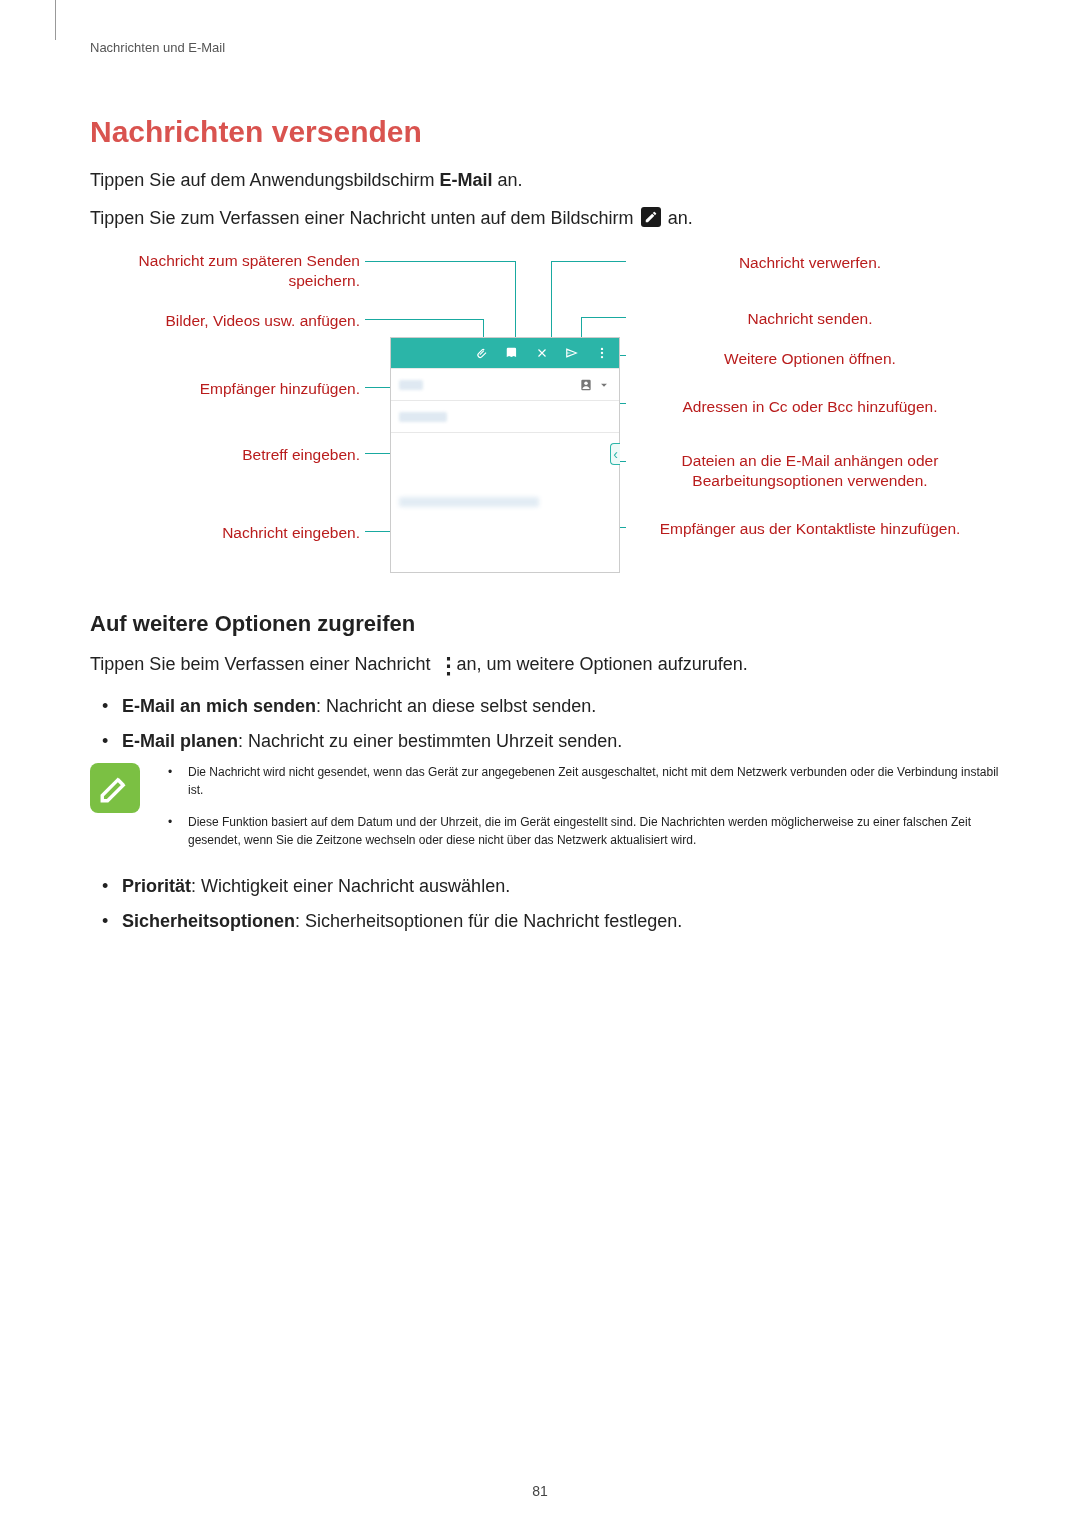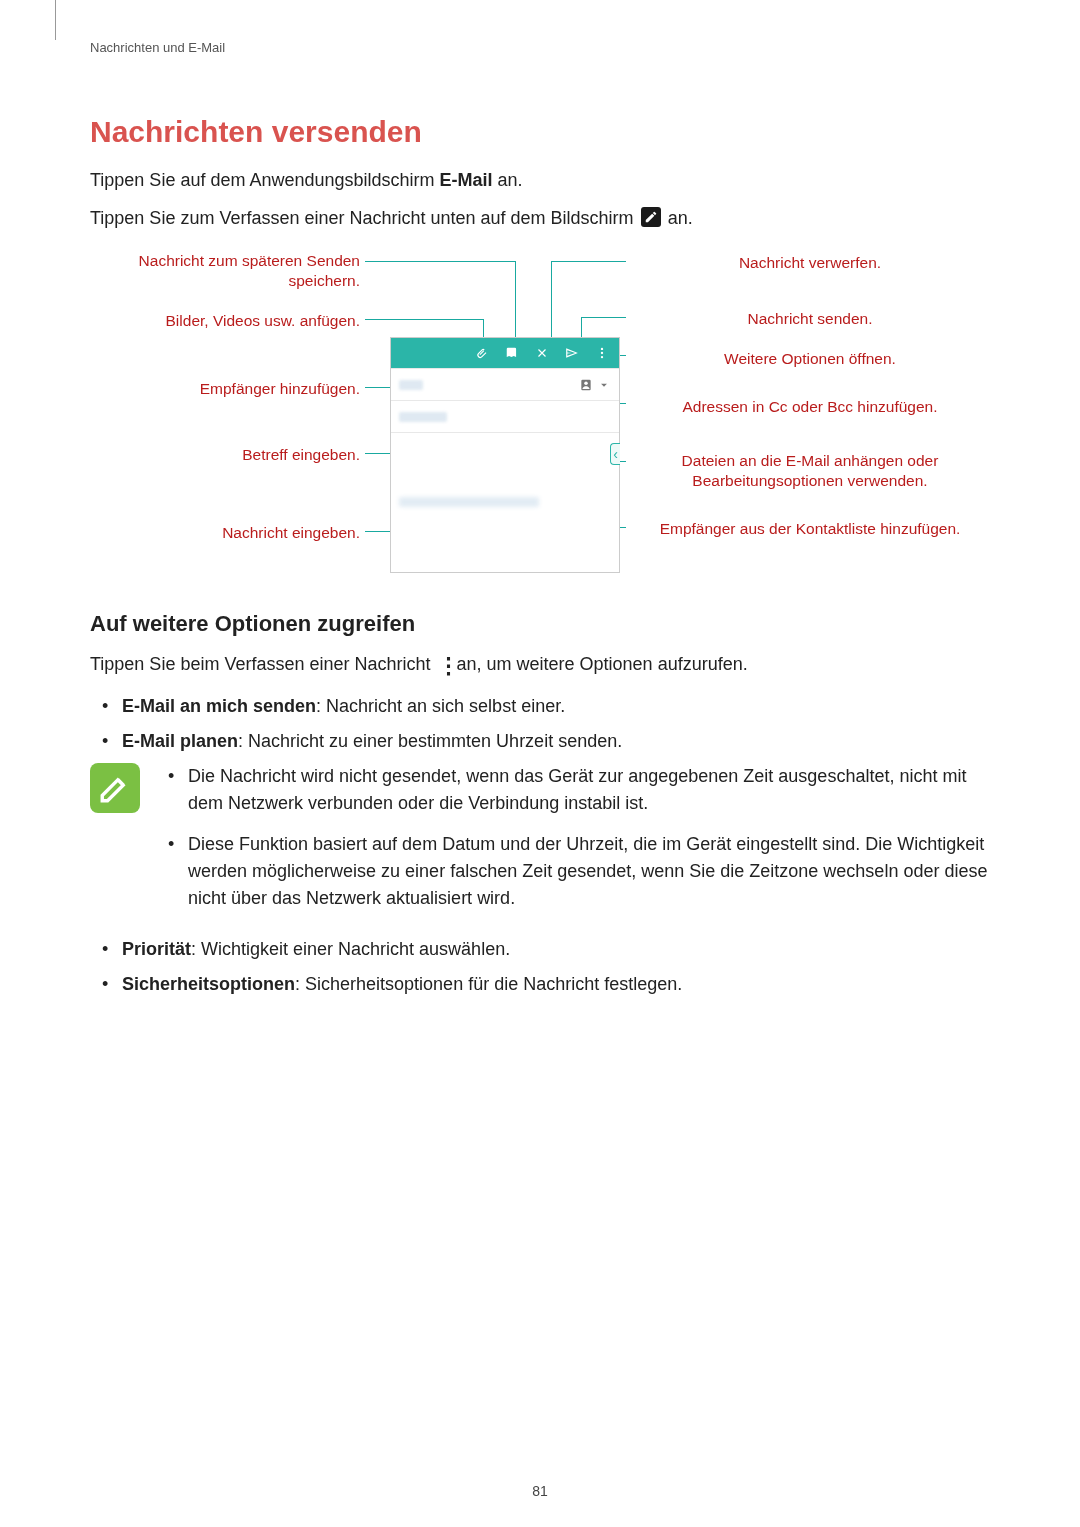--- a/index.html
+++ b/index.html
@@ -204,21 +204,21 @@
     align-items: center;
     justify-content: center;
   }
   .note-icon svg { width: 34px; height: 34px; }
   .note-block ul {
     list-style: none;
   }
   .note-block ul li {
     position: relative;
     padding-left: 28px;
-    font-size: 18px;
+    font-size: 12px;
     line-height: 1.5;
     margin-bottom: 14px;
   }
   .note-block ul li::before {
     content: "•";
     position: absolute;
     left: 8px;
     top: 0;
   }
 
@@ -349,36 +349,36 @@
   </div>
 
   <h2>Auf weitere Optionen zugreifen</h2>
 
   <p class="body">
     <span>Tippen Sie beim Verfassen einer Nachricht </span><span class="inline-icon more-icon"></span><span> an, um weitere Optionen aufzurufen.</span>
   </p>
 
   <ul class="opts">
     <li>
-      <span class="bold">E-Mail an mich senden</span><span>: Nachricht an sich selbst einer.</span>
+      <span class="bold">E-Mail an mich senden</span><span>: Nachricht an diese selbst senden.</span>
     </li>
     <li>
       <span class="bold">E-Mail planen</span><span>: Nachricht zu einer bestimmten Uhrzeit senden.</span>
     </li>
   </ul>
 
   <div class="note-block">
     <div class="note-icon">
       <svg viewBox="0 0 24 24">
           <path fill="none" stroke="#fff" stroke-width="2.4" d="M3 17.25V21h3.75l11-11-3.75-3.75L3 17.25zM14 6l4 4"></path>
         </svg>
     </div>
     <ul>
       <li>Die Nachricht wird nicht gesendet, wenn das Gerät zur angegebenen Zeit ausgeschaltet, nicht mit dem Netzwerk verbunden oder die Verbindung instabil ist.</li>
-      <li>Diese Funktion basiert auf dem Datum und der Uhrzeit, die im Gerät eingestellt sind. Die Wichtigkeit werden möglicherweise zu einer falschen Zeit gesendet, wenn Sie die Zeitzone wechseln oder diese nicht über das Netzwerk aktualisiert wird.</li>
+      <li>Diese Funktion basiert auf dem Datum und der Uhrzeit, die im Gerät eingestellt sind. Die Nachrichten werden möglicherweise zu einer falschen Zeit gesendet, wenn Sie die Zeitzone wechseln oder diese nicht über das Netzwerk aktualisiert wird.</li>
     </ul>
   </div>
 
   <ul class="opts">
     <li>
       <span class="bold">Priorität</span><span>: Wichtigkeit einer Nachricht auswählen.</span>
     </li>
     <li>
       <span class="bold">Sicherheitsoptionen</span><span>: Sicherheitsoptionen für die Nachricht festlegen.</span>
     </li>

